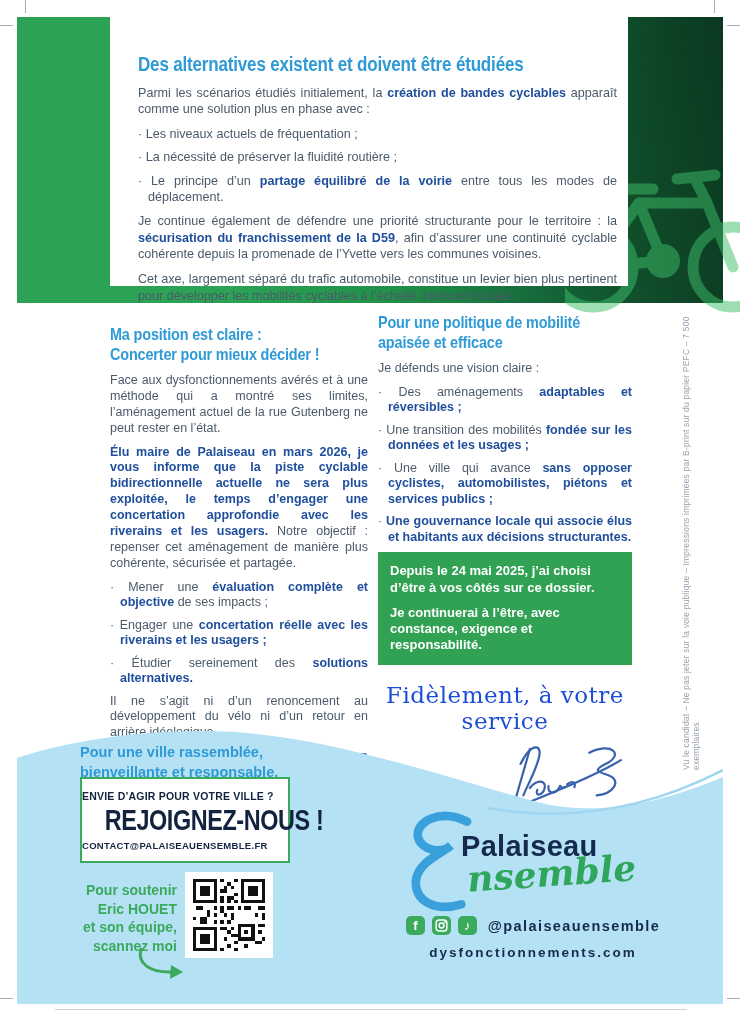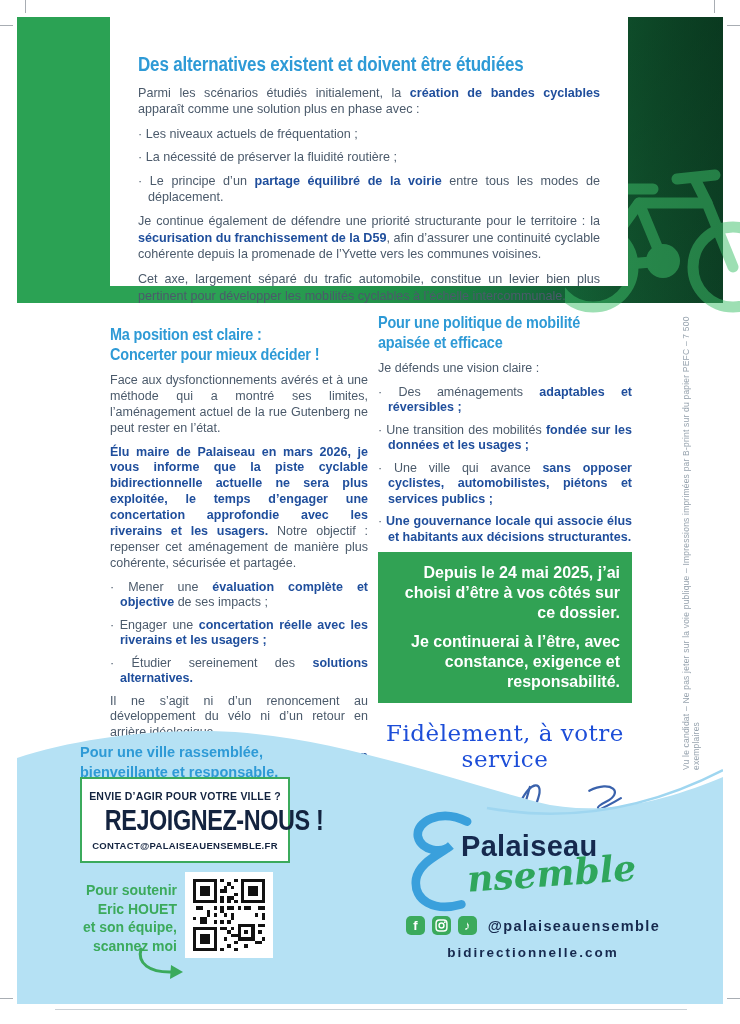--- a/index.html
+++ b/index.html
@@ -13,54 +13,54 @@
   .crop.v{width:1px;height:13px;}
   .bottom-edge{position:absolute;left:55px;top:1009px;width:632px;height:1px;background:#ccd1d6;}
 
   
   .hero{position:absolute;left:0;top:0;width:706px;height:286px;
         background:
           radial-gradient(circle at 100% 0%, rgba(3,38,20,.45), rgba(3,38,20,0) 52%),
           linear-gradient(97deg,#2BA254 0%,#2BA254 34%,#219048 55%,#187440 72%,#12552F 88%,#0E4226 100%);}
   .bike{position:absolute;left:548px;top:128px;opacity:.5;}
   .card{position:absolute;left:93px;top:0;width:518px;height:269px;background:#ffffff;
-        box-sizing:border-box;padding:36px 28px 0 28px;z-index:2;}
+        box-sizing:border-box;padding:36px 11px 0 28px;z-index:2;}
   .cond{display:block;transform:scaleX(.85);transform-origin:left center;white-space:nowrap;}
   .card h1{margin:0 0 10px 0;font-size:20px;line-height:1.1;color:#2E9AD6;font-weight:700;letter-spacing:-.2px;}
   .body-p{margin:0 0 9px 0;font-size:12.6px;line-height:1.3;color:#4B5A6B;text-align:justify;}
   .body-p strong, .bullet strong{color:#1F4E9C;font-weight:700;}
   .bullet{margin:0 0 8px 0;font-size:12.6px;line-height:1.24;color:#4B5A6B;
           padding-left:10px;text-indent:-10px;text-align:justify;}
   .dot{color:#4B5A6B;}
 
   
   .col{position:absolute;top:296px;}
   .col-left{left:93px;width:258px;margin-top:12px;}
   .col-right{left:361px;width:254px;}
   .col h2{margin:0 0 8px 0;font-size:17px;line-height:1.18;color:#2E9AD6;font-weight:700;letter-spacing:-.2px;}
   .col .body-p{font-size:12.5px;line-height:1.27;margin-bottom:8px;}
   .col .bullet{font-size:12.5px;line-height:1.24;margin-bottom:7px;}
-  .green-box{background:#31A254;color:#fff;text-align:right;
-             padding:11px 12px;font-size:16px;font-weight:700;line-height:1.25;}
+  .green-box{background:#31A254;color:#fff;text-align:left;
+             padding:11px 12px;font-size:13px;font-weight:700;line-height:1.25;}
   .green-box .gb2{margin-top:9px;}
   .closing{margin-top:17px;text-align:center;font-family:"DejaVu Serif",serif;
            font-size:23px;color:#1d4ed8;letter-spacing:.5px;}
   .signatory{margin-top:9px;padding-right:6px;text-align:right;font-size:13px;font-weight:700;color:#13233F;}
   .signature{display:block;margin:2px 0 0 auto;}
 
   
   .side-note{position:absolute;left:681px;top:300px;height:470px;writing-mode:vertical-rl;
              transform:rotate(180deg);font-size:8.5px;color:#97A3AE;letter-spacing:.2px;}
 
   
   .wave-wrap{position:absolute;left:0;top:695px;width:706px;height:292px;}
   .tagline{position:absolute;left:63px;top:726px;font-size:14.5px;font-weight:700;
            color:#2E9AD6;line-height:1.35;}
   .join-box{position:absolute;left:63px;top:760px;width:210px;height:86px;background:#fff;
-            border:2px solid #3BAA5C;box-sizing:border-box;text-align:center;padding-top:11px;}
+            border:2px solid #3BAA5C;box-sizing:border-box;text-align:left;padding-top:11px;}
   .join-box .jb1{font-size:10.5px;font-weight:700;color:#13233F;letter-spacing:.2px;}
   .join-box .jb2{font-size:30px;font-weight:800;color:#13233F;margin:1px 0 3px 0;
                  transform:scaleX(.78);transform-origin:center;white-space:nowrap;letter-spacing:-.5px;}
   .join-box .jb3{font-size:9.5px;font-weight:700;color:#13233F;letter-spacing:.3px;}
   .qr-label{position:absolute;left:60px;top:864px;width:100px;text-align:right;
             color:#3BAA5C;font-size:14px;font-weight:700;line-height:1.33;}
   .qr-arrow{position:absolute;left:118px;top:928px;}
   .qr-box{position:absolute;left:168px;top:855px;width:88px;height:86px;background:#fff;
           box-sizing:border-box;padding:7px;}
   .logo{position:absolute;left:388px;top:793px;width:256px;height:100px;}
@@ -270,17 +270,17 @@
           <circle cx="9" cy="9" r="3.4" stroke="#fff" stroke-width="2" fill="none"></circle>
           <circle cx="13.6" cy="4.4" r="1.2" fill="#fff"></circle>
         </svg>
       </div>
       <div class="sicon">
           <span>♪</span>
         </div>
       <div class="handle">@palaiseauensemble</div>
     </div>
 
-    <div class="website">bidirectionnelle.com</div>
+    <div class="website">dysfonctionnements.com</div>
   </div>
 
   <div class="side-note">Vu le candidat – Ne pas jeter sur la voie publique – Impressions imprimées par B-print sur du papier PEFC – 7 500 exemplaires</div>
 </div>
 
 </body></html>

